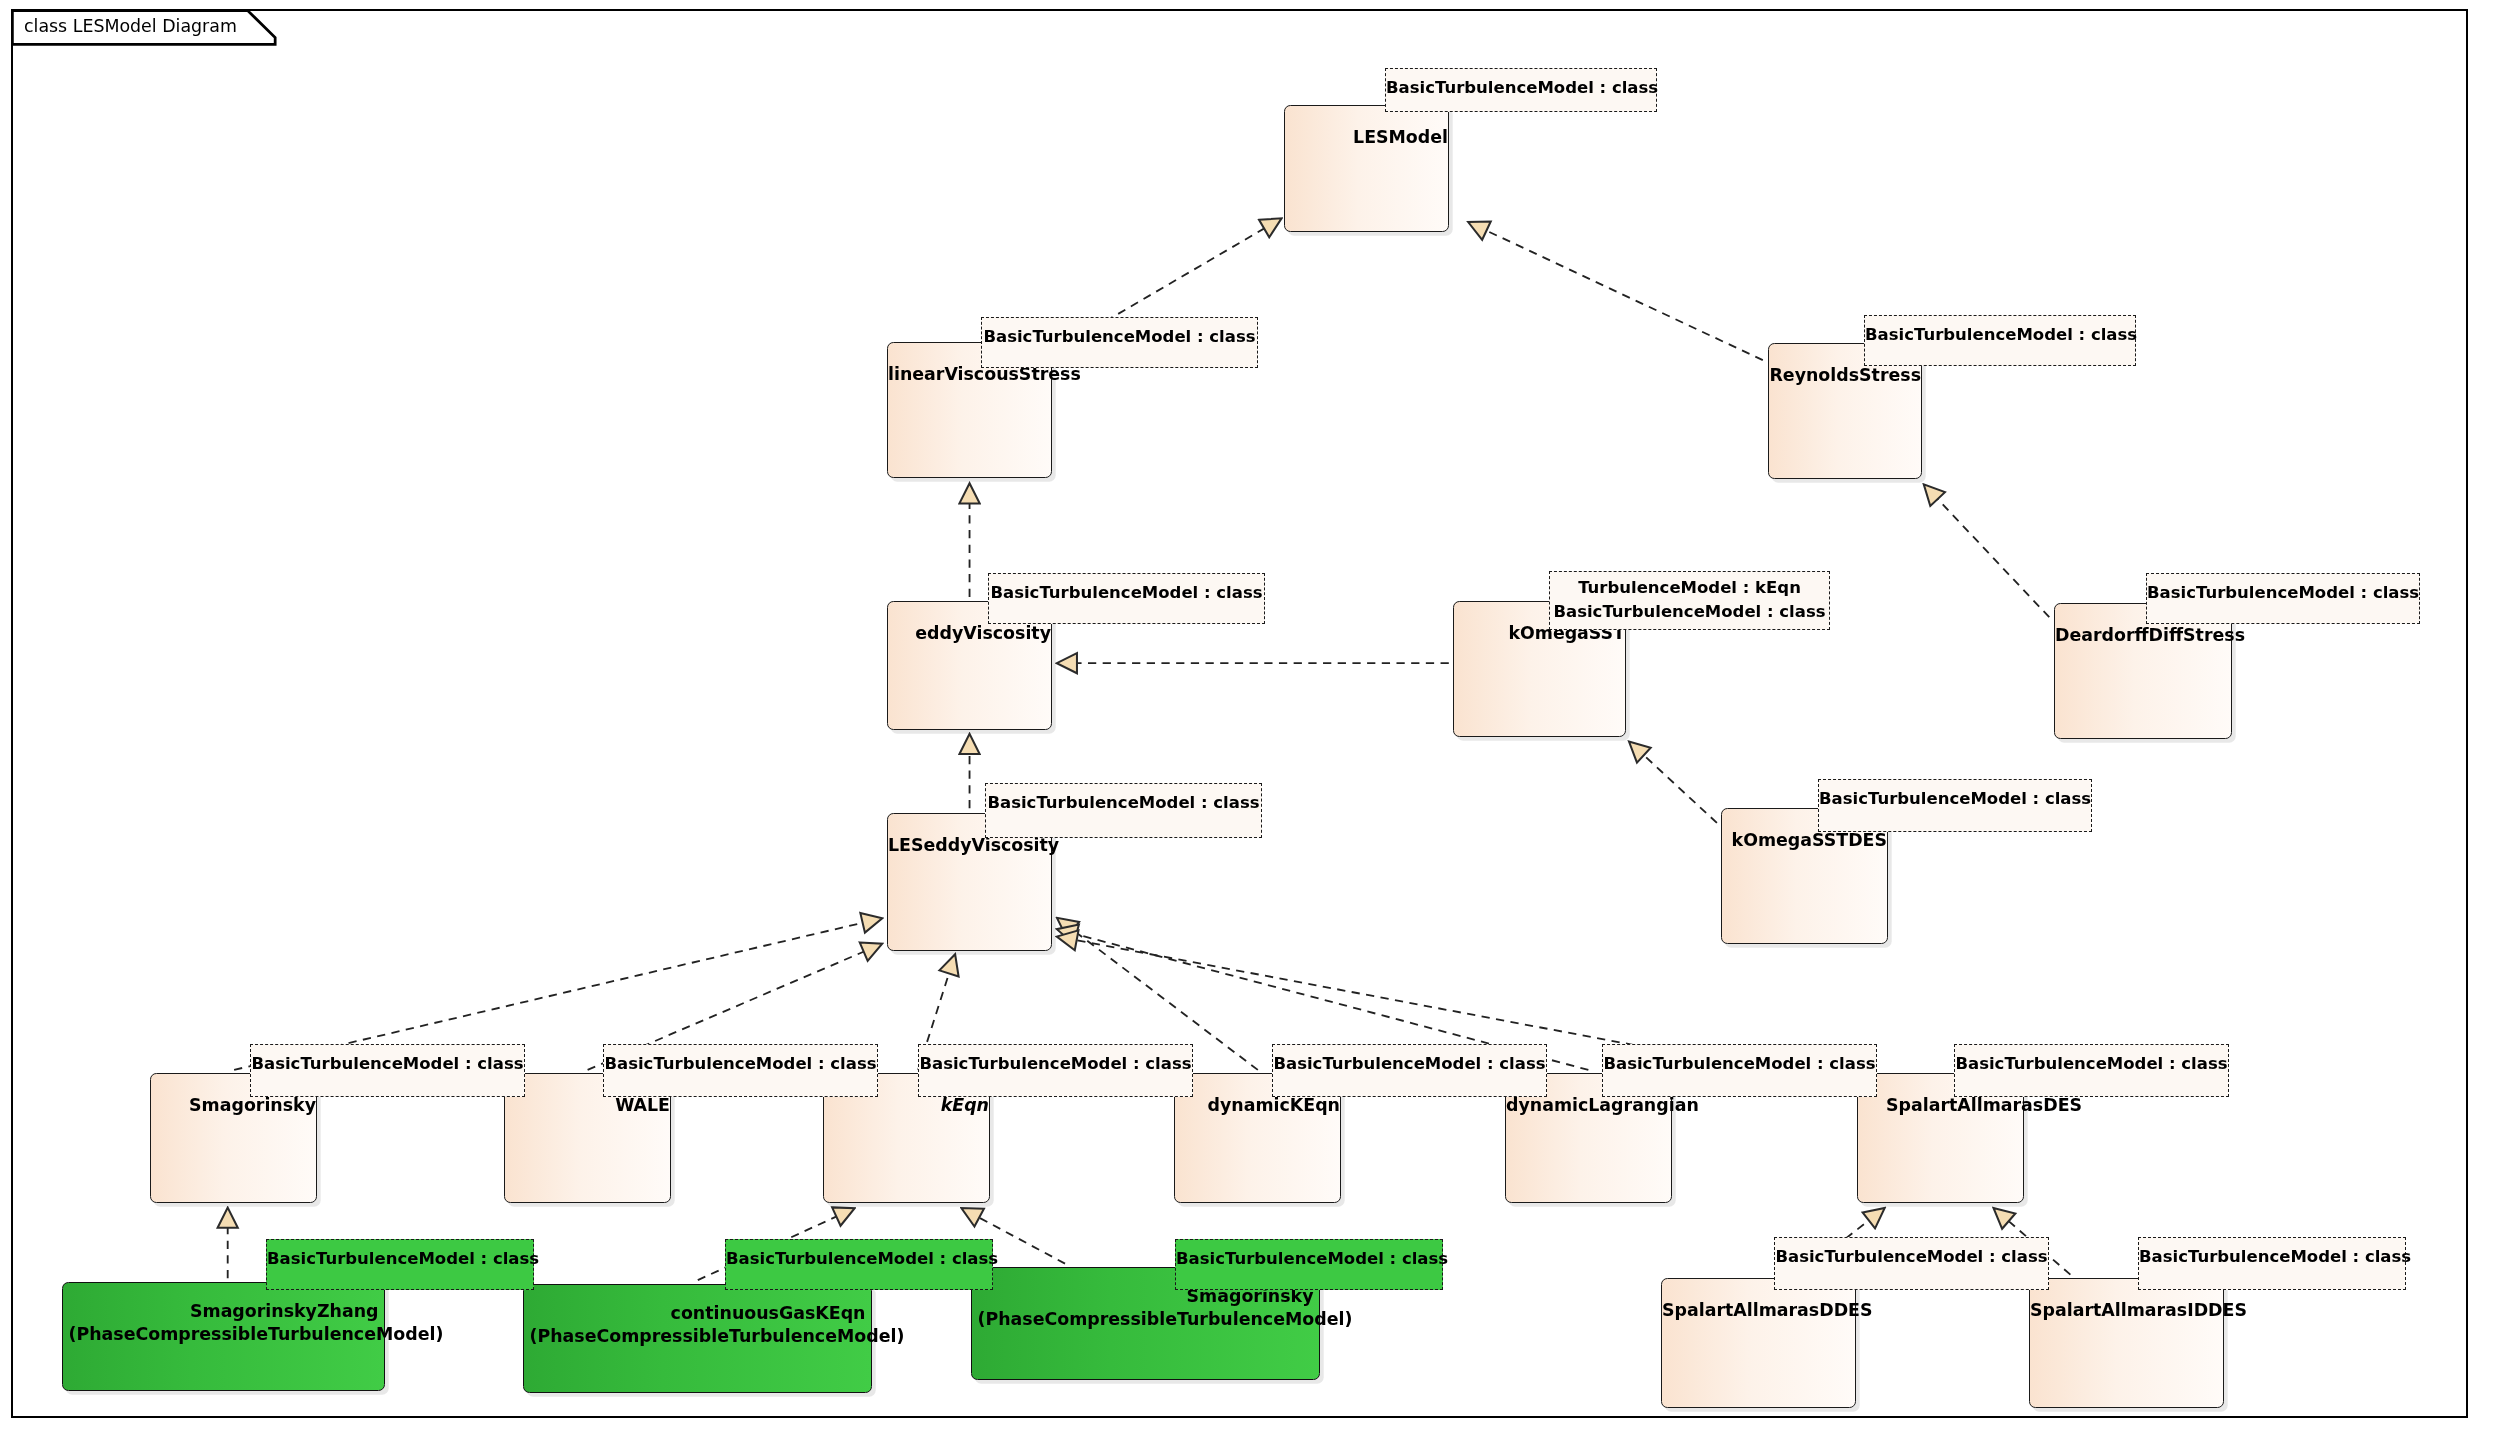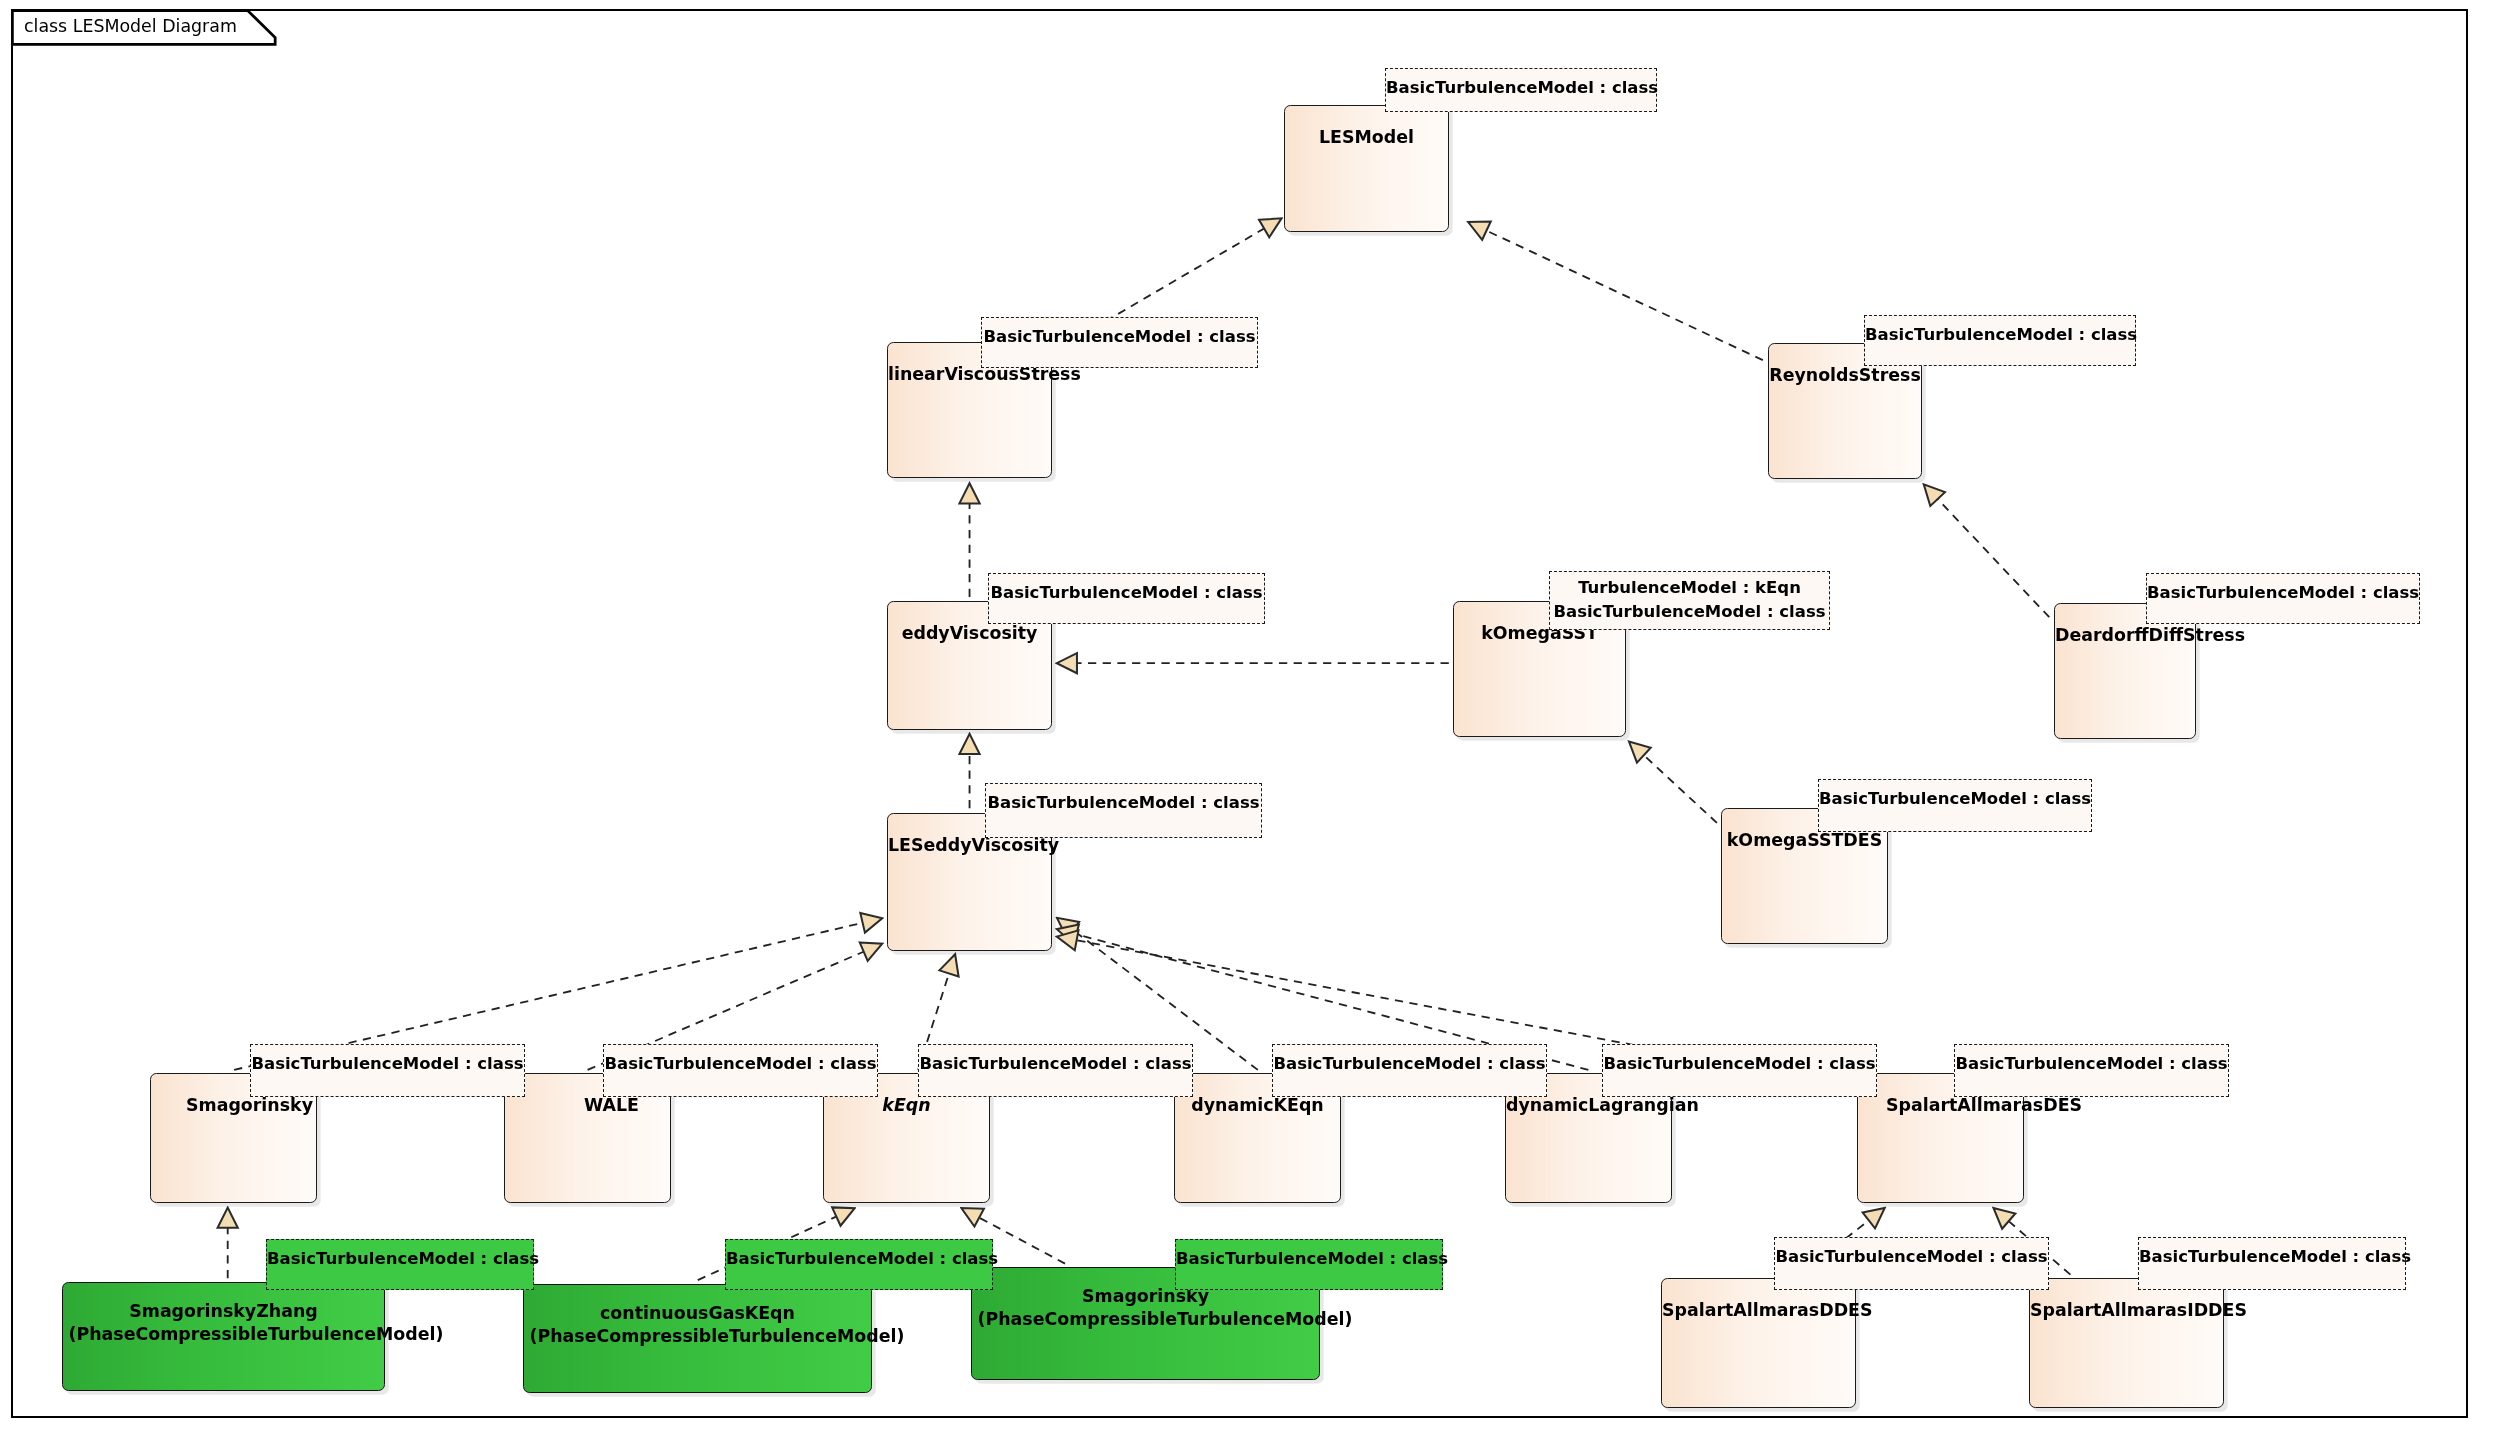--- a/index.html
+++ b/index.html
@@ -74,21 +74,21 @@
     border-radius: 6.4px;
     background: linear-gradient(to right, #fae3d0 0%, #fdf2e9 45%, #fffbf8 100%);
     box-shadow: 3.7px 3.7px 0 rgba(0,0,0,0.09);
     z-index: 4;
     display: block;
   }
   .cls .cls-name {
     position: absolute;
     left: 0; right: 0;
     top: 20px;
-    text-align: center;
+    text-align: right;
     font-size: 17.4px;
     font-weight: 600;
     color: #000000;
     line-height: 23px;
     white-space: nowrap;
   }
   .cls.two-line .cls-name {
     white-space: normal;
     top: 16.5px;
     padding: 0 5.5px;
@@ -191,21 +191,21 @@
       <div class="cls" style="left: 887px; top: 601px; width: 165px; height: 129px;">
         <div class="cls-name">
           <span style="display: block;">eddyViscosity</span>
         </div>
       </div>
       <div class="cls" style="left: 1453px; top: 601px; width: 173px; height: 136px;">
         <div class="cls-name">
           <span style="display: block;">kOmegaSST</span>
         </div>
       </div>
-      <div class="cls" style="left: 2054px; top: 603px; width: 142px; height: 136px;">
+      <div class="cls" style="left: 2054px; top: 603px; width: 178px; height: 136px;">
         <div class="cls-name">
           <span style="display: block;">DeardorffDiffStress</span>
         </div>
       </div>
       <div class="cls" style="left: 887px; top: 813px; width: 165px; height: 138px;">
         <div class="cls-name">
           <span style="display: block;">LESeddyViscosity</span>
         </div>
       </div>
       <div class="cls" style="left: 1721px; top: 808px; width: 167px; height: 136px;">

